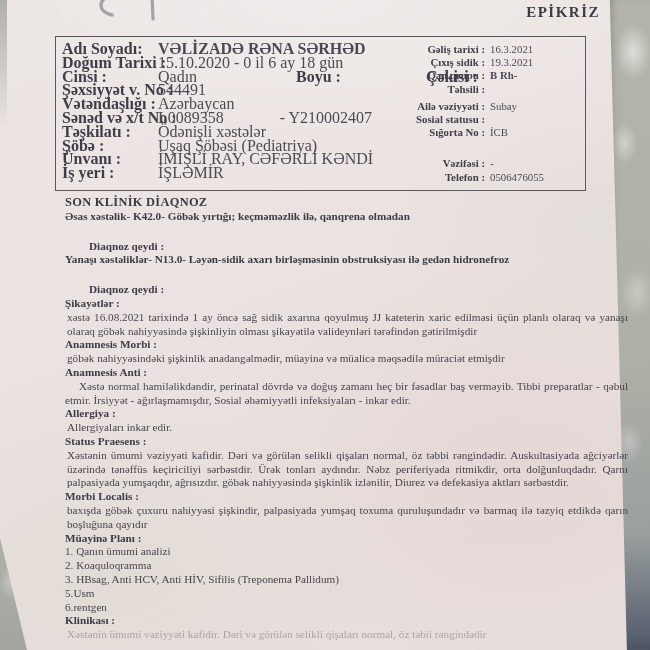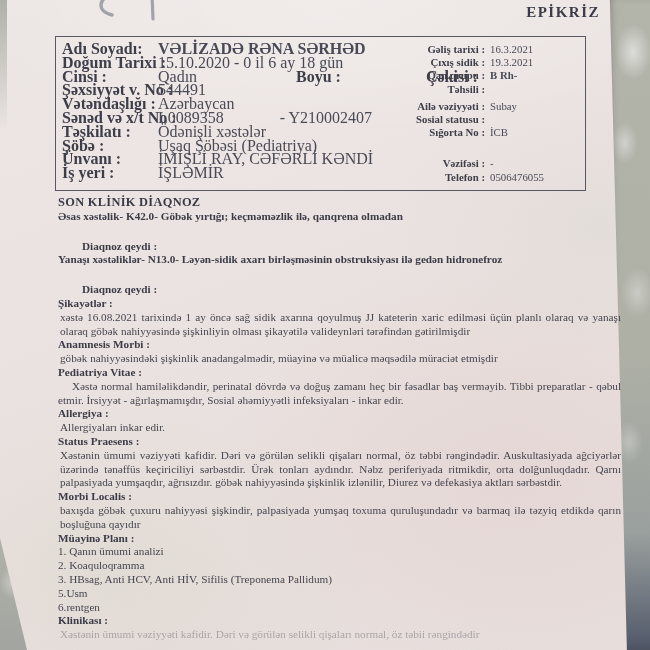--- a/index.html
+++ b/index.html
@@ -45,21 +45,21 @@
   .gap-boyu{display:inline-block;width:50px;}
   .gap-cekisi{display:inline-block;width:85px;}
   .gap-doc{display:inline-block;width:56px;}
   .rcol{position:absolute;top:6px;left:319px;width:202px;font-size:10.8px;}
   .rrow{display:flex;height:13.2px;line-height:13.2px;white-space:nowrap;}
   .rlabel{font-weight:bold;width:110px;text-align:right;flex:none;color:#3e3e4a;}
   .rvalue{margin-left:5px;color:#4a4a56;}
   .gap-a{margin-top:4px;}
   .gap-b{margin-top:18px;}
 
-  .report{position:absolute;left:58px;top:196px;width:563px;
+  .report{position:absolute;left:65px;top:196px;width:563px;
     font-size:11.2px;line-height:13.8px;color:#45454f;}
   .h1{font-weight:bold;font-size:12.4px;letter-spacing:.3px;color:#3a3a46;}
   .bold{font-weight:bold;color:#3c3c48;}
   .ind{padding-left:24px;margin-top:16px;}
   .just{text-align:justify;}
   .ti{text-indent:14px;}
   .pad2{padding-left:2px;}
   .faint{opacity:.38;filter:blur(.7px);}
 </style>
 </head>
@@ -165,21 +165,21 @@
   <div class="report">
     <div class="h1">SON KLİNİK DİAQNOZ</div>
     <div class="bold">Əsas xəstəlik- K42.0- Göbək yırtığı; keçməməzlik ilə, qanqrena olmadan</div>
     <div class="bold ind">Diaqnoz qeydi :</div>
     <div class="bold">Yanaşı xəstəliklər- N13.0- Ləyən-sidik axarı birləşməsinin obstruksiyası ilə gedən hidronefroz</div>
     <div class="bold ind">Diaqnoz qeydi :</div>
     <div class="bold">Şikayətlər :</div>
     <div class="just pad2">xəstə 16.08.2021 tarixində 1 ay öncə sağ sidik axarına qoyulmuş JJ kateterin xaric edilməsi üçün planlı olaraq  və yanaşı olaraq göbək nahiyyəsində şişkinliyin olması şikayətilə valideynləri tərəfindən gətirilmişdir</div>
     <div class="bold">Anamnesis Morbi :</div>
     <div class="pad2">göbək nahiyyəsindəki şişkinlik anadangəlmədir, müayinə və müalicə məqsədilə müraciət etmişdir</div>
-    <div class="bold">Pediatriya Vitae :</div>
+    <div class="bold">Anamnesis Anti :</div>
     <div class="just ti">Xəstə normal hamiləlikdəndir, perinatal dövrdə və doğuş zamanı heç bir fəsadlar baş verməyib. Tibbi preparatlar - qəbul etmir. İrsiyyət - ağırlaşmamışdır, Sosial əhəmiyyətli infeksiyaları - inkar edir.</div>
     <div class="bold">Allergiya :</div>
     <div class="pad2">Allergiyaları inkar edir.</div>
     <div class="bold">Status Praesens :</div>
     <div class="just pad2">Xəstənin ümumi vəziyyəti kafidir. Dəri və görülən selikli qişaları normal, öz təbbi rəngindədir. Auskultasiyada ağciyərlər üzərində tənəffüs keçiriciliyi sərbəstdir. Ürək tonları aydındır. Nəbz periferiyada ritmikdir, orta dolğunluqdadır. Qarnı palpasiyada yumşaqdır, ağrısızdır. göbək nahiyyəsində şişkinlik izlənilir, Diurez və defekasiya aktları sərbəstdir.</div>
     <div class="bold">Morbi Localis :</div>
     <div class="just pad2">baxışda göbək çuxuru nahiyyəsi şişkindir, palpasiyada yumşaq toxuma quruluşundadır və barmaq ilə təzyiq etdikdə qarın boşluğuna qayıdır</div>
     <div class="bold">Müayinə Planı :</div>
     <div>1. Qanın ümumi analizi</div>
     <div>2. Koaquloqramma</div>

